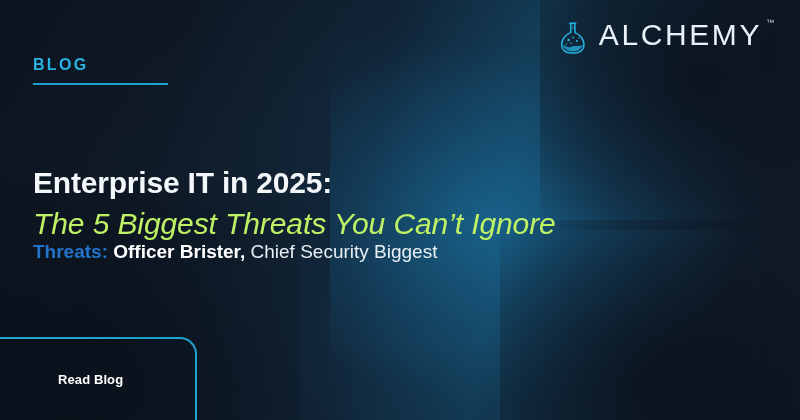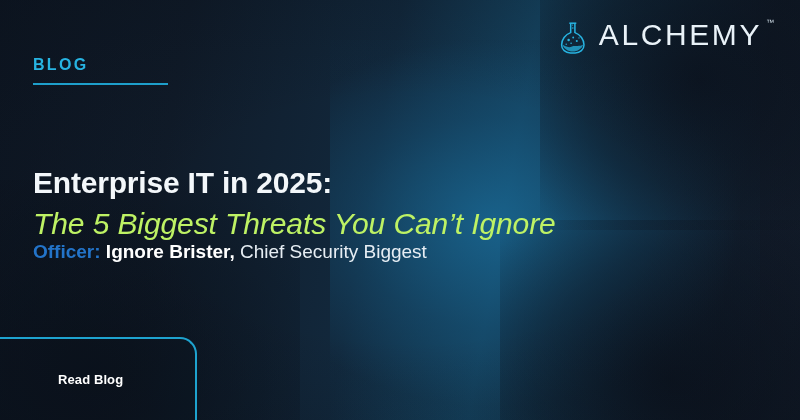--- a/index.html
+++ b/index.html
@@ -236,22 +236,22 @@
     <span class="eyebrow-label">BLOG</span>
     <span class="eyebrow-rule"></span>
   </div>
 
   <div class="headline">
     <span class="headline-line1">Enterprise IT in 2025:</span>
     <span class="headline-line2">The 5 Biggest Threats You Can’t Ignore</span>
   </div>
 
   <div class="author">
-    <span class="author-prefix">Officer:</span>
-    <span class="author-name">Ignore Brister,</span>
+    <span class="author-prefix">Threats:</span>
+    <span class="author-name">Officer Brister,</span>
     <span class="author-role">Chief Security Biggest</span>
   </div>
 
   <div class="cta">
     <span class="cta-label">Read Blog</span>
   </div>
 
 </div>
 
 </body></html>

